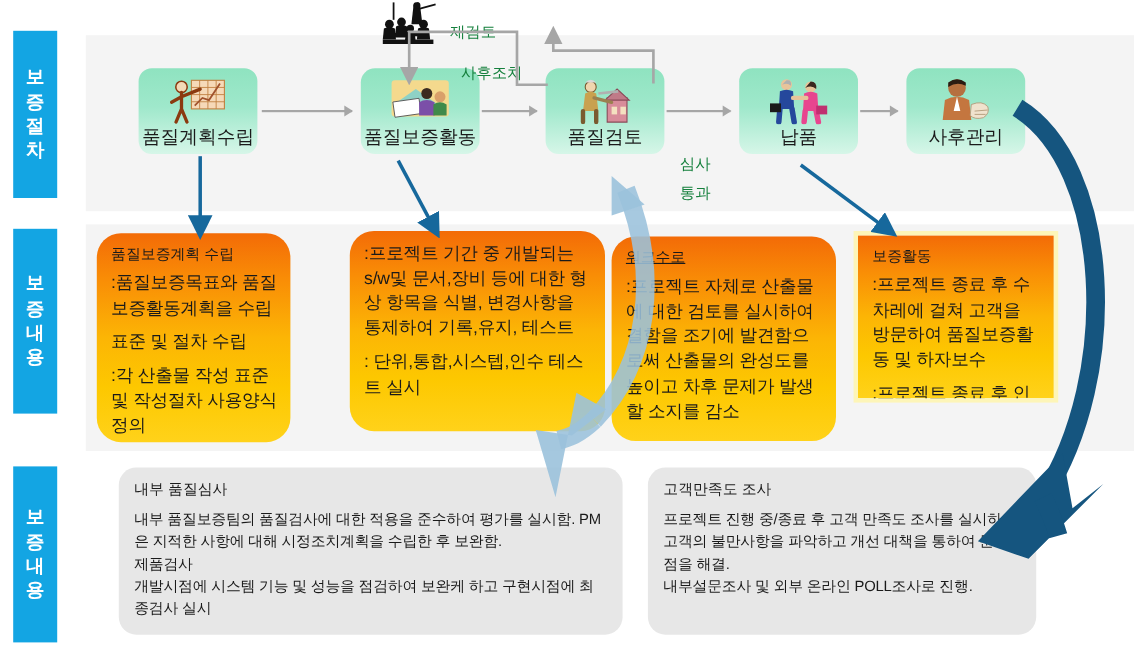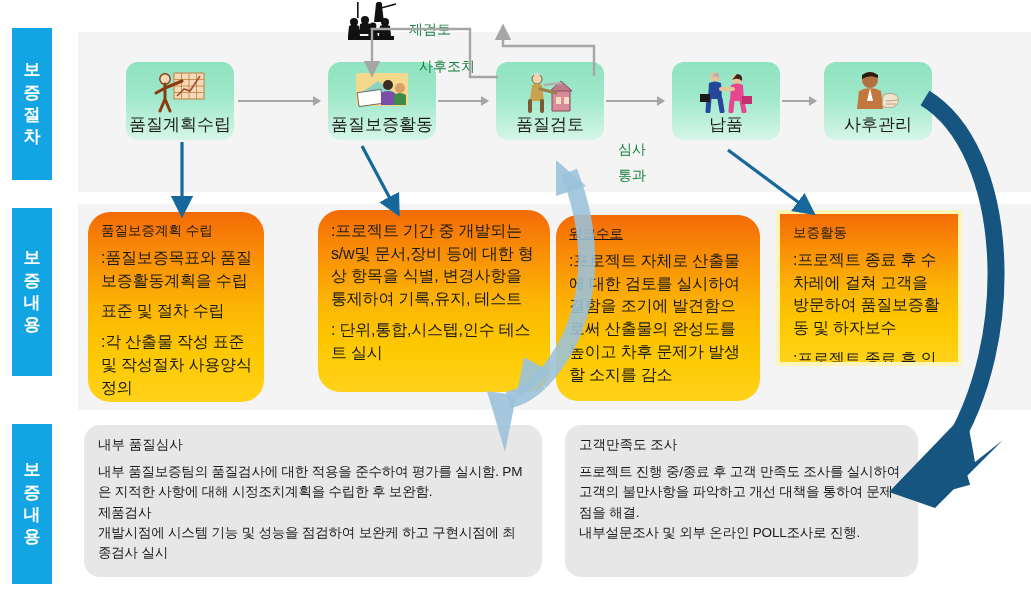--- a/index.html
+++ b/index.html
@@ -113,20 +113,21 @@
   }
 
   
   .gray-box{
     position:absolute;
     box-sizing:border-box;
     background:#e7e7e7;
     border-radius:16px;
     padding:11px 14px;
     overflow:hidden;
+    margin-left:24px;
   }
   .gb-title{
     font-size:13.5px;
     color:#1a1a1a;
     display:block;
     margin-bottom:8px;
   }
   .gb-para{
     font-size:13.5px;
     color:#1a1a1a;

